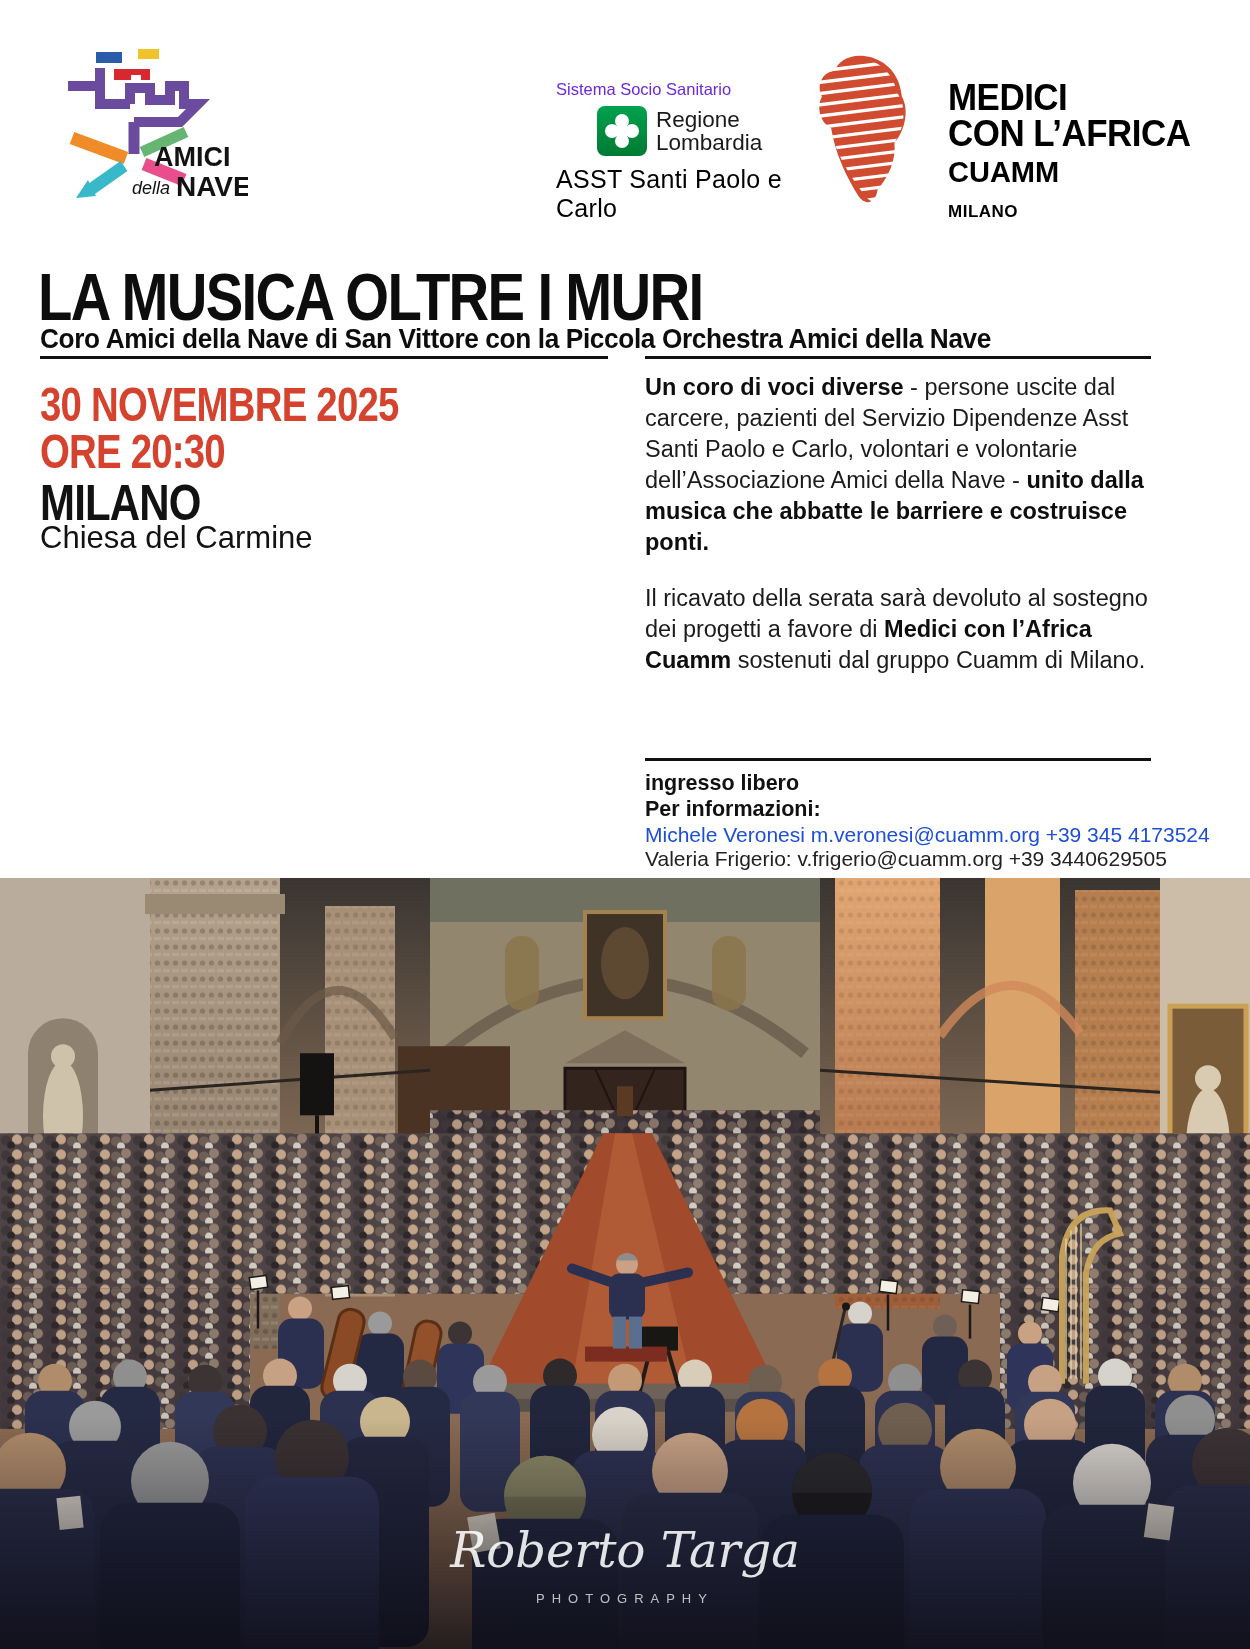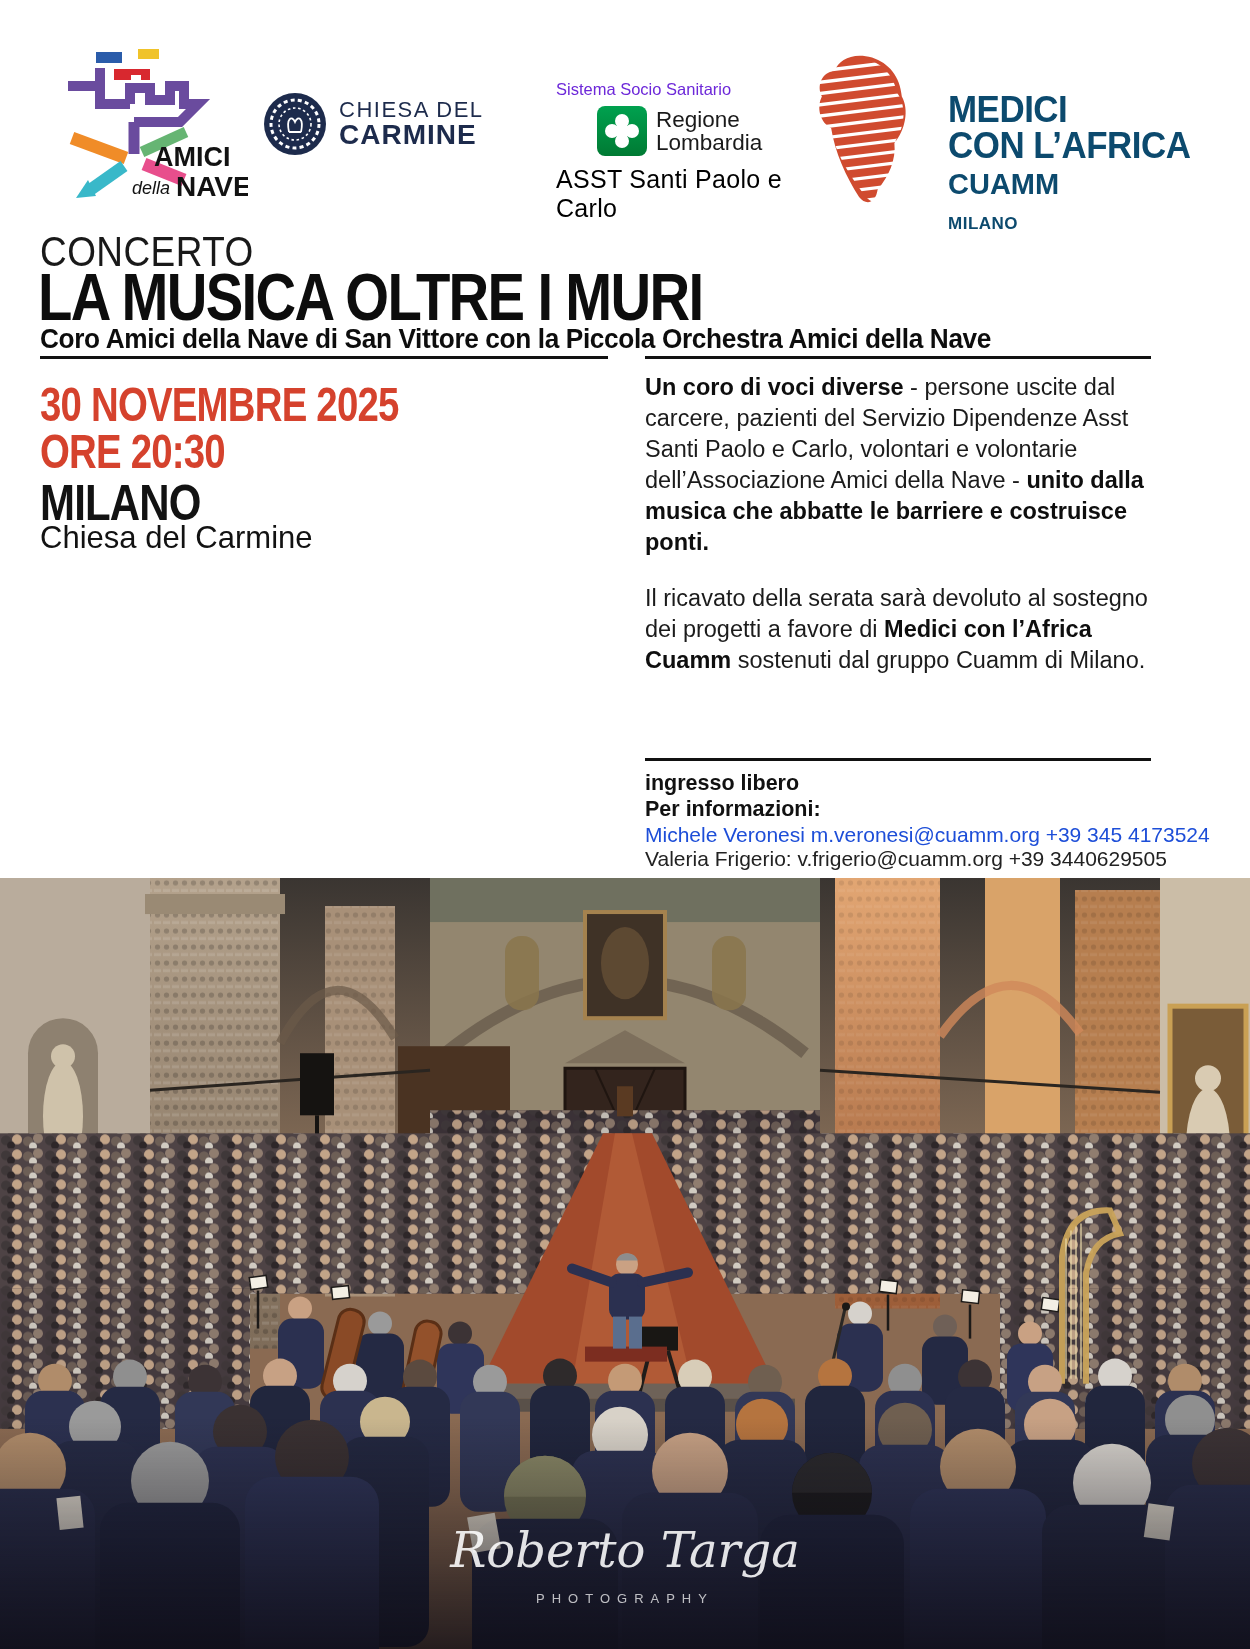--- a/index.html
+++ b/index.html
@@ -13,21 +13,21 @@
   .logo-carmine{left:263px;top:92px;display:flex;align-items:center;gap:12px;}
   .carmine-text{color:#1d2b4c;line-height:1.02;}
   .carmine-l1{font-size:22px;letter-spacing:1.5px;font-weight:400;}
   .carmine-l2{font-size:28px;font-weight:bold;letter-spacing:1px;}
   .logo-lombardia{left:556px;top:80px;width:240px;}
   .lomb-sys{color:#6d28d9;font-size:16.5px;font-weight:normal;margin-bottom:7px;}
   .lomb-row{display:flex;align-items:center;gap:9px;padding-left:41px;}
   .lomb-name{font-size:22.5px;line-height:23px;color:#1a1a1a;}
   .lomb-asst{font-size:25px;color:#000000;margin-top:9px;letter-spacing:.3px;}
   .logo-cuamm{left:812px;top:52px;display:flex;gap:14px;}
-  .cuamm-text{color:#0c4a6e;margin-top:40px;line-height:1.0;}
+  .cuamm-text{color:#000000;margin-top:28px;line-height:1.0;}
   .cuamm-l1,.cuamm-l2{font-size:36px;font-weight:bold;letter-spacing:-.5px;display:block;transform:scaleX(.97);transform-origin:0 0;}
   .cuamm-l3{font-size:29px;font-weight:bold;display:block;margin-top:6px;}
   .cuamm-city{font-size:17px;font-weight:bold;display:block;margin-top:16px;letter-spacing:.5px;}
 
   
   .kicker{left:40px;top:228px;font-size:42px;font-weight:400;color:#191919;}
   .kicker .cond{transform:scaleX(.88);letter-spacing:.5px;}
   .main-title{left:38px;top:258px;font-size:67px;font-weight:bold;color:#0d0d0d;}
   .main-title .cond{transform:scaleX(.84);letter-spacing:-2px;}
   .subtitle{left:40px;top:322px;font-size:28.5px;font-weight:bold;color:#0d0d0d;}
@@ -76,32 +76,20 @@
       <line x1="104" y1="114" x2="148" y2="94" stroke="#66b573" stroke-width="11"></line>
       <line x1="106" y1="126" x2="146" y2="142" stroke="#e84e8c" stroke-width="13"></line>
       <line x1="86" y1="128" x2="52" y2="152" stroke="#39b8c9" stroke-width="12"></line>
       <polygon points="58,158 38,160 50,142" fill="#39b8c9"></polygon>
       <text x="116" y="128" font-size="27" font-weight="bold" fill="#121212">AMICI</text>
       <text x="94" y="156" font-size="18" font-style="italic" fill="#121212">della</text>
       <text x="138" y="158" font-size="28" font-weight="bold" fill="#121212">NAVE</text>
     </svg>
   </div>
 
-  <div class="abs logo-carmine">
-    <svg width="64" height="64" viewBox="-32 -32 64 64">
-      <circle cx="0" cy="0" r="31" fill="#1d2b4c"></circle>
-      <circle cx="0" cy="0" r="24" fill="none" stroke="#ffffff" stroke-width="3" stroke-dasharray="4 3.2"></circle>
-      <circle cx="0" cy="0" r="16" fill="none" stroke="#ffffff" stroke-width="1.6" stroke-dasharray="2.6 2.6"></circle>
-      <path d="M-6,8 C-9,-6 -3,-9 0,-2 C3,-9 9,-6 6,8 M-6,8 L6,8" stroke="#ffffff" stroke-width="1.8" fill="none"></path>
-    </svg>
-    <div class="carmine-text">
-      <div class="carmine-l1">CHIESA DEL</div>
-      <div class="carmine-l2">CARMINE</div>
-    </div>
-  </div>
 
   <div class="abs logo-lombardia">
     <div class="lomb-sys">Sistema Socio Sanitario</div>
     <div class="lomb-row">
       <svg width="50" height="50" viewBox="0 0 50 50">
         <defs>
           <linearGradient id="lg" x1="0" y1="0" x2="0" y2="1">
             <stop offset="0" stop-color="#00a14f"></stop>
               <stop offset="1" stop-color="#007a33"></stop>
           </linearGradient>
@@ -148,23 +136,20 @@
       </g>
     </svg>
     <div class="cuamm-text">
       <span class="cuamm-l1">MEDICI</span>
       <span class="cuamm-l2">CON L’AFRICA</span>
       <span class="cuamm-l3">CUAMM</span>
       <span class="cuamm-city">MILANO</span>
     </div>
   </div>
 
-  <div class="abs kicker">
-    <span class="cond">CONCERTO</span>
-  </div>
   <div class="abs main-title">
     <span class="cond">LA MUSICA OLTRE I MURI</span>
   </div>
   <div class="abs subtitle">
     <span class="cond">Coro Amici della Nave di San Vittore con la Piccola Orchestra Amici della Nave</span>
   </div>
   <div class="abs rule rule-a"></div>
   <div class="abs rule rule-b"></div>
 
   <div class="abs ev-date">

